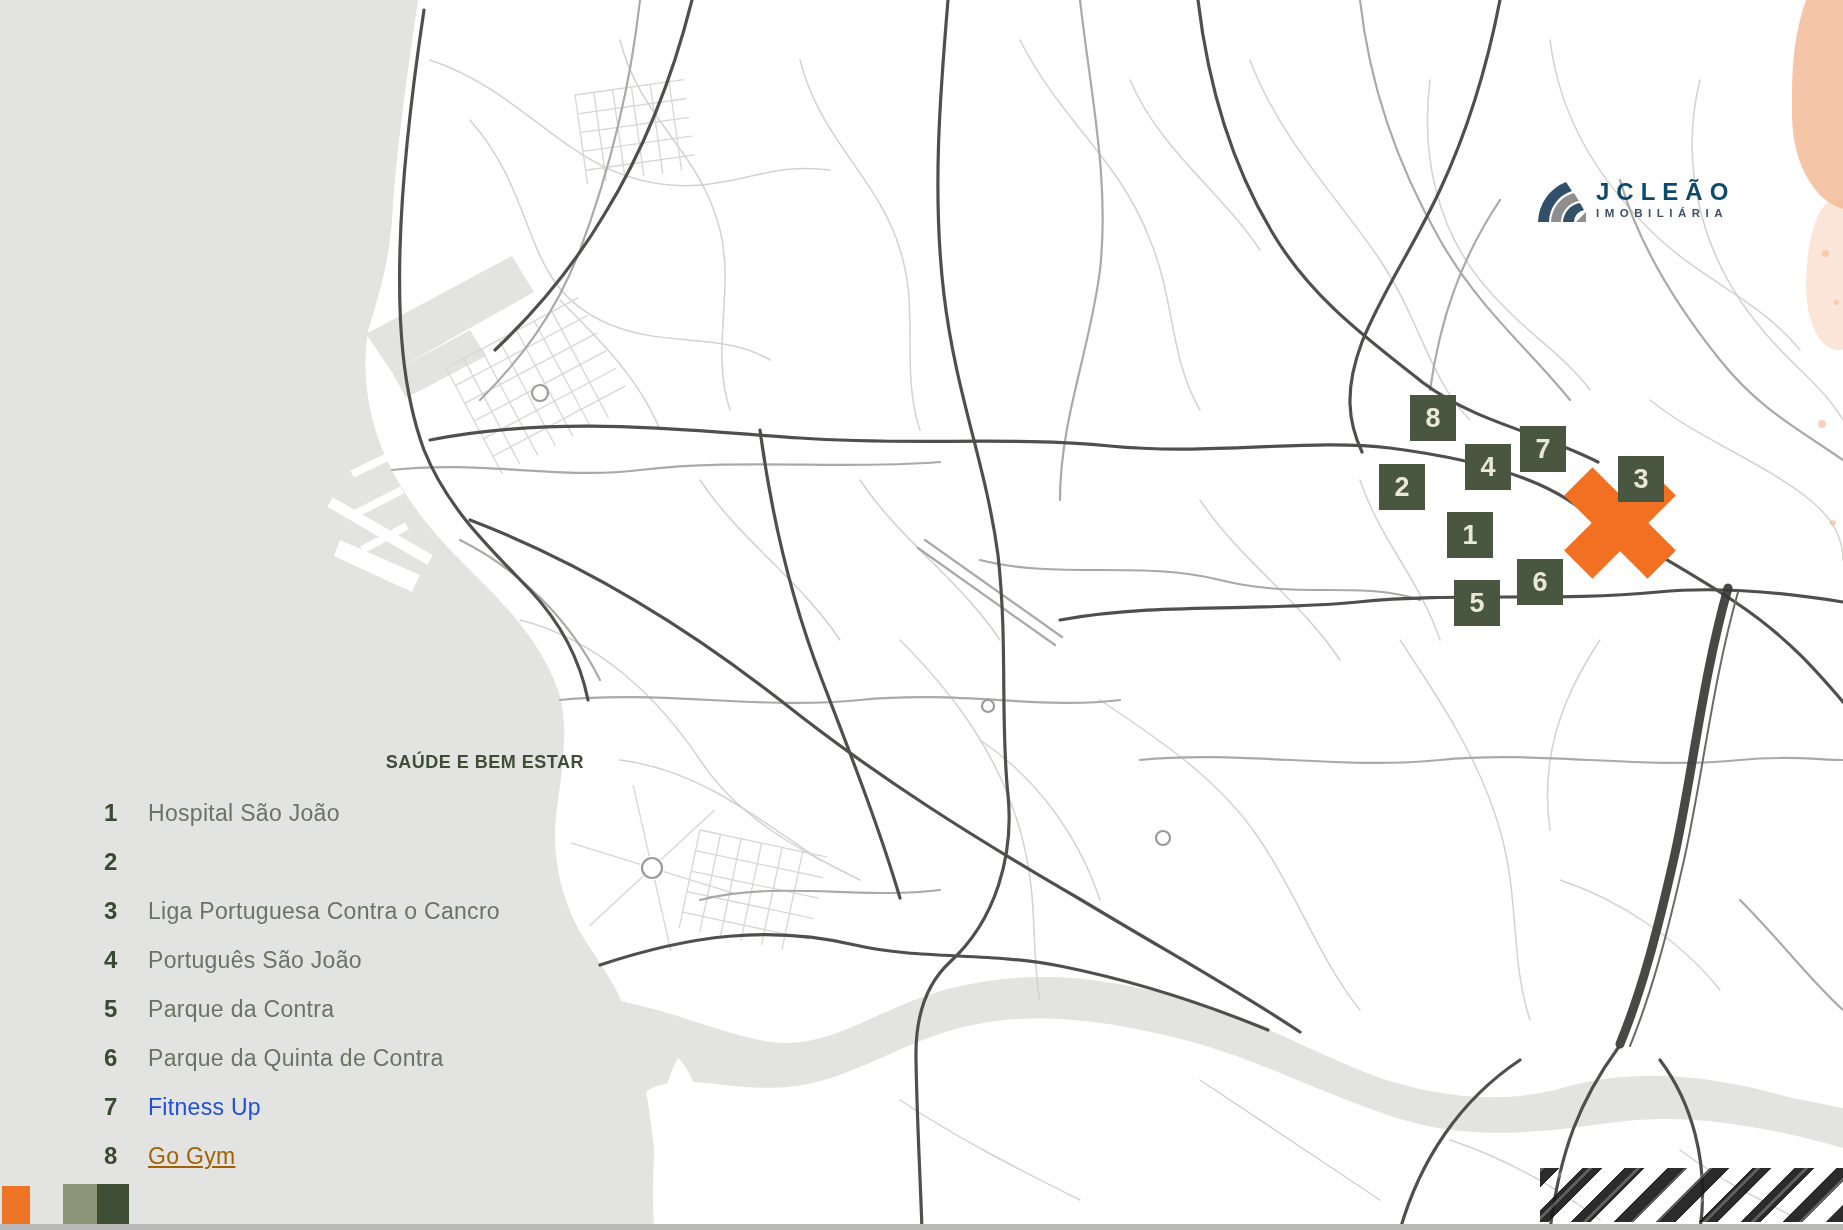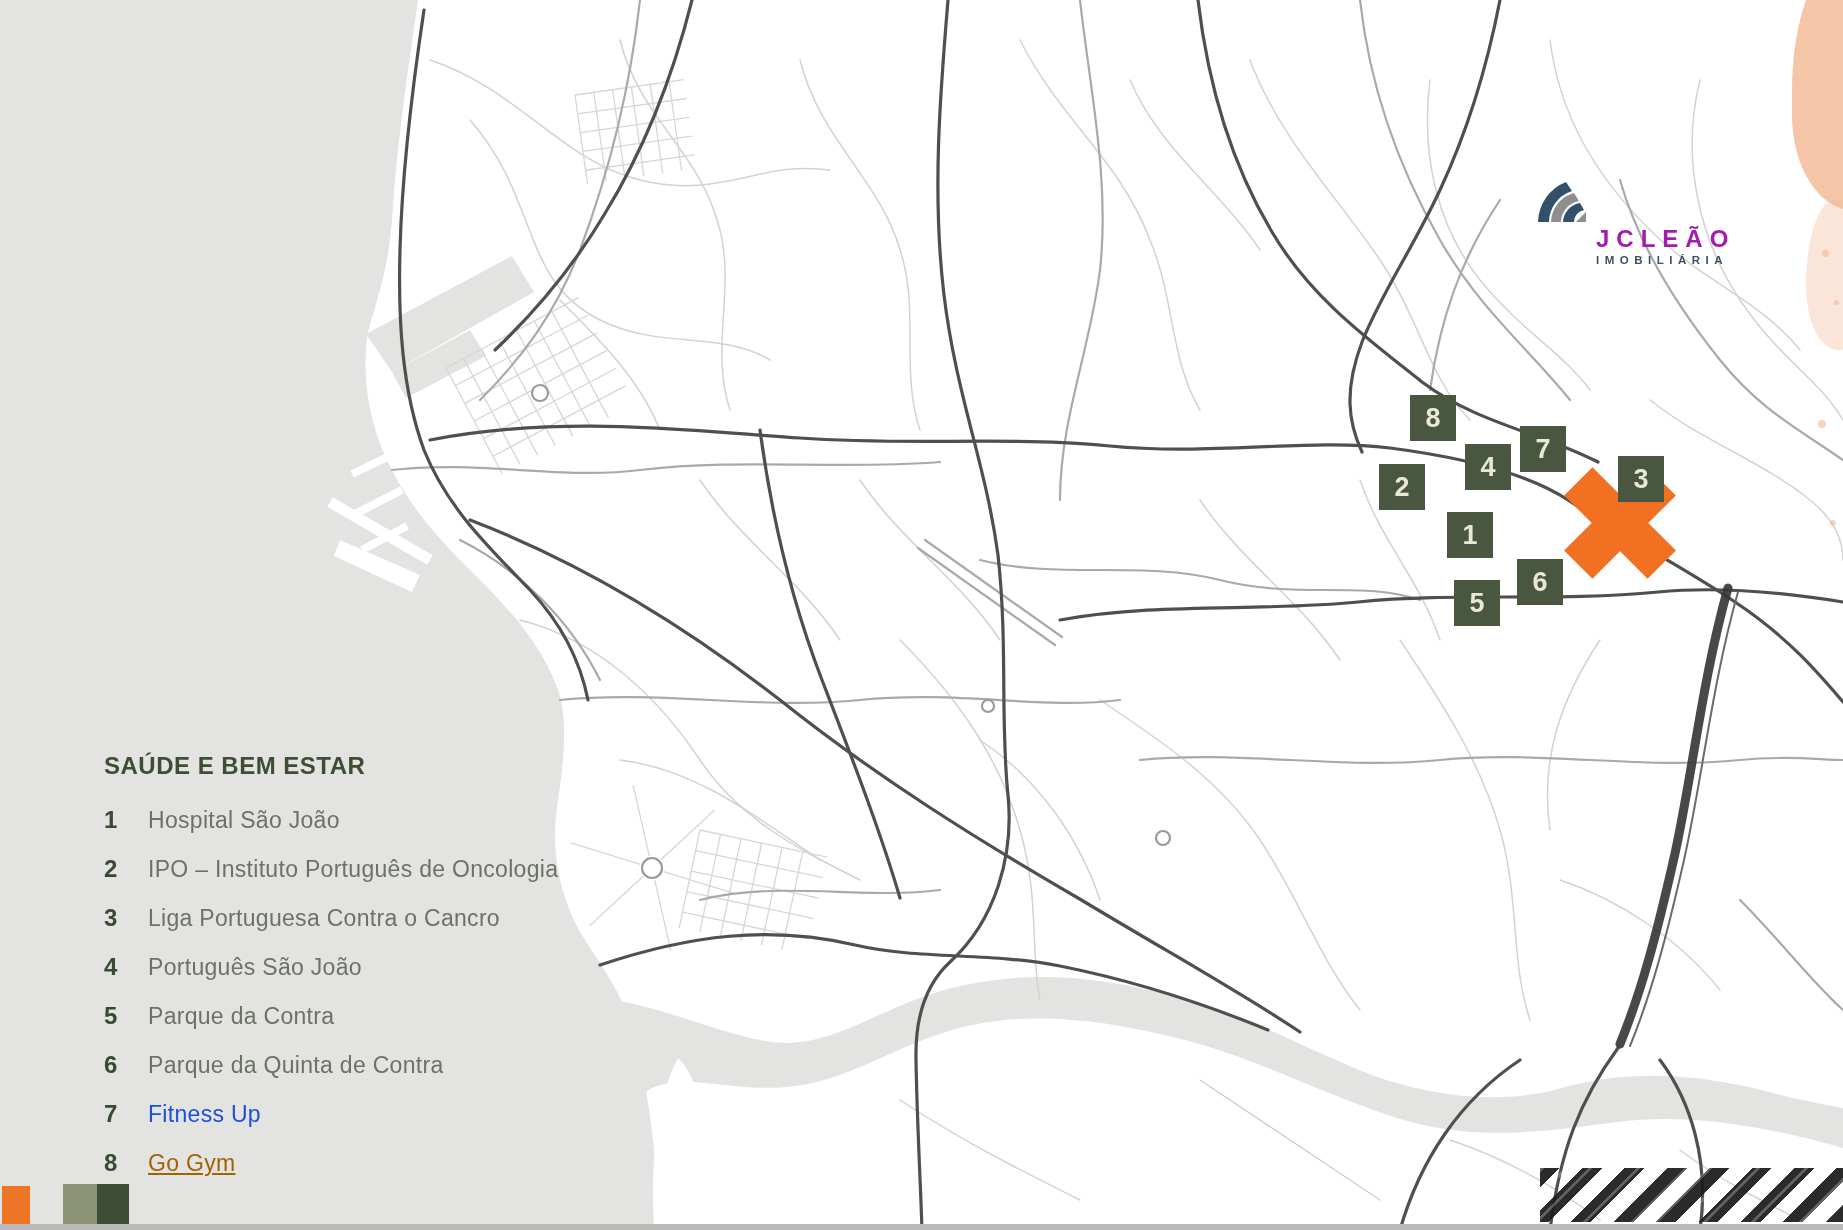--- a/index.html
+++ b/index.html
@@ -22,26 +22,26 @@
   .xmark .bar.a{transform:rotate(45deg);}
   .xmark .bar.b{transform:rotate(-45deg);}
 
   
   .mk{position:absolute;width:46px;height:46px;display:flex;align-items:center;justify-content:center;
       font-weight:bold;font-size:27px;}
 
   
   .logo{position:absolute;left:1536px;top:180px;display:flex;align-items:flex-start;}
   .logo-text{margin-left:10px;}
-  .logo-name{display:block;font-size:24px;font-weight:bold;letter-spacing:7px;color:#a21caf;line-height:24px;margin-top:47px;}
+  .logo-name{display:block;font-size:24px;font-weight:bold;letter-spacing:7px;color:#0c4a6e;line-height:24px;}
   .logo-sub{display:block;font-size:11.5px;font-weight:bold;letter-spacing:5.5px;color:#3d5065;margin-top:3px;}
 
   
   .legend{position:absolute;left:104px;top:752px;width:480px;}
-  .legend h2{margin:0 0 26px 0;font-size:24px;font-weight:bold;letter-spacing:0.5px;}
+  .legend h2{margin:0 0 26px 0;font-size:18px;font-weight:bold;letter-spacing:0.5px;text-align:right;}
   .legend ul{list-style:none;margin:0;padding:0;}
   .legend li{display:flex;align-items:baseline;height:49px;}
   .legend .num{width:24px;font-weight:bold;font-size:24px;flex:0 0 24px;}
   .legend .lbl{margin-left:20px;font-size:23px;letter-spacing:0.3px;}
 
   
   .sw{position:absolute;}
 
   
   .hazard{position:absolute;left:1540px;top:1168px;width:303px;height:54px;
@@ -259,21 +259,20 @@
 
   <div class="legend">
     <h2 id="legend-title" style="color: rgb(62, 78, 53);">SAÚDE E BEM ESTAR</h2>
     <ul id="legend-list">
         <li>
           <span class="num" style="color: rgb(58, 74, 50);">1</span>
           <span class="lbl" style="color: rgb(107, 115, 101);">Hospital São João</span>
         </li>
         <li>
           <span class="num" style="color: rgb(58, 74, 50);">2</span>
-          <span class="lbl" style="color: rgb(107, 115, 101);">IPO – Instituto Português de Oncologia</span>
         </li>
         <li>
           <span class="num" style="color: rgb(58, 74, 50);">3</span>
           <span class="lbl" style="color: rgb(107, 115, 101); text-align: right;">Liga Portuguesa Contra o Cancro</span>
         </li>
         <li>
           <span class="num" style="color: rgb(58, 74, 50);">4</span>
           <span class="lbl" style="color: rgb(107, 115, 101);">Português São João</span>
         </li>
         <li>

